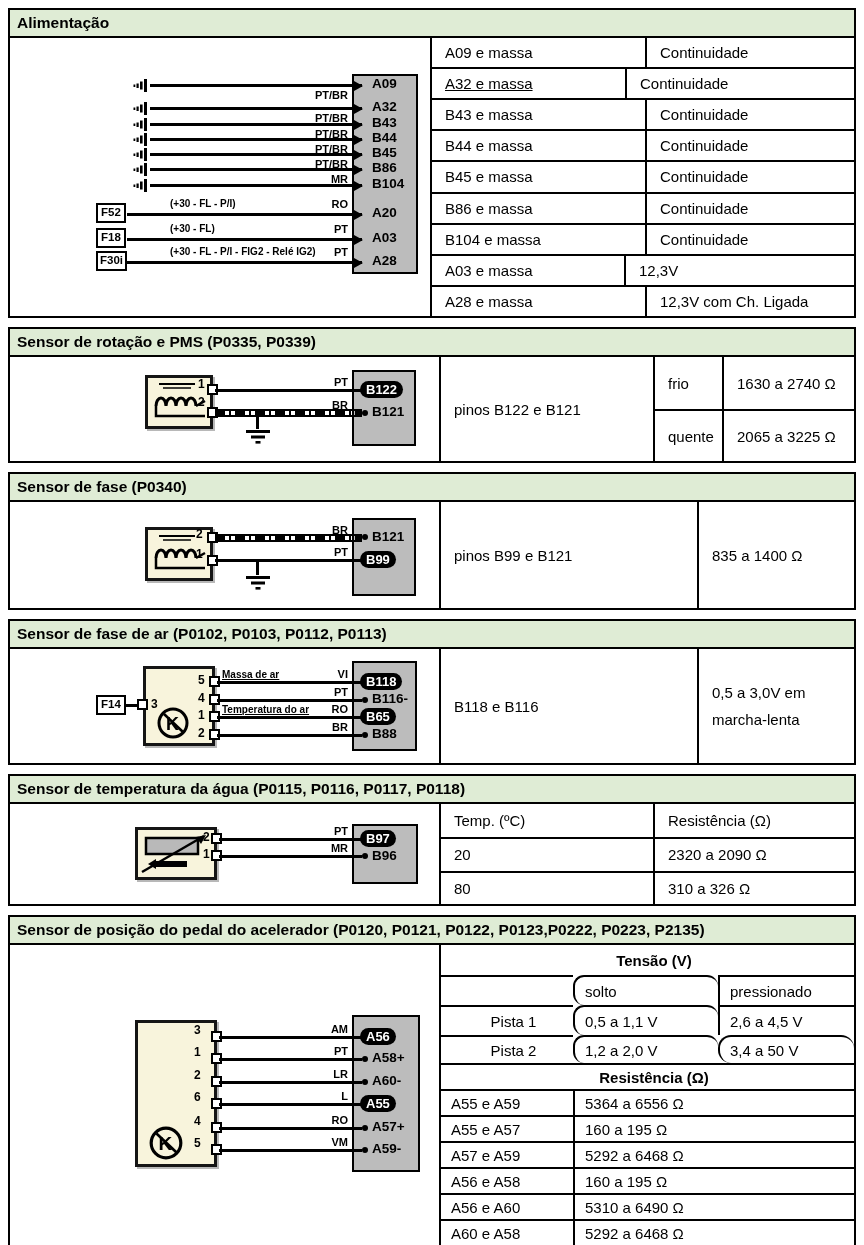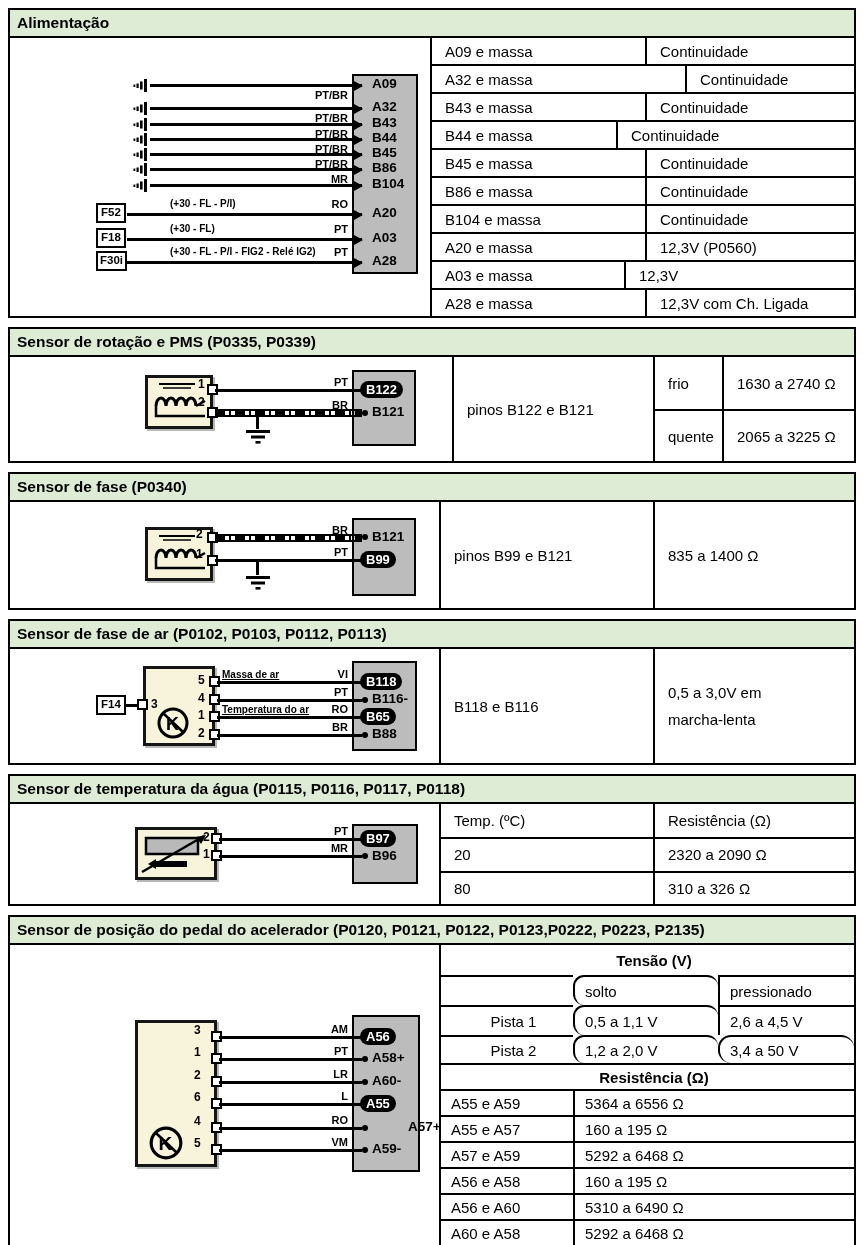--- a/index.html
+++ b/index.html
@@ -38,23 +38,23 @@
   .sbox{position:absolute;background:#f8f4dc;border:3px solid #151515;box-shadow:2px 2px 0 rgba(0,0,0,.28);}
   .fbox{position:absolute;background:#fff;border:2.5px solid #000;font-weight:bold;font-size:11.5px;
     text-align:center;line-height:14px;height:20px;min-width:30px;padding:0 2px;}
   .gicon{position:absolute;}
   .wrapval{max-width:130px;line-height:1.8;}
   
   .s1-table{flex:1;display:flex;flex-direction:column;}
   .s1 .c1{width:215px;}
   .s2-right{flex:1;display:grid;grid-template-columns:214px 69px 1fr;grid-template-rows:1fr 1fr;}
   .gcell{border-left:2px solid #000;display:flex;align-items:center;padding-left:13px;font-size:15px;}
-  .rowspan{grid-row:1/3;margin-left:13px;}
+  .rowspan{grid-row:1/3;}
   .bt{border-top:2px solid #000;}
-  .mid{width:214px;}
+  .mid{width:258px;}
   .s5-right{flex:1;display:grid;grid-template-columns:214px 1fr;grid-auto-rows:1fr;}
   .s6-right{flex:1;display:flex;flex-direction:column;}
   .s6r{display:flex;}
   .h30{height:30px;}.h28{height:28px;}.h26{height:26px;}
   .s6rf{flex:1;display:flex;}
   .w134{width:134px;}.w145{width:145px;border-radius:11px;}
   svg{display:block;}
 </style>
 </head>
 <body>
@@ -177,46 +177,42 @@
         <span class="wl" style="top:208px;">PT</span>
         <span class="ah" style="left:344px;top:220px;"></span>
         <span class="pl" style="left:362px;top:215px;">A28</span>
       </div>
       <div class="s1-table">
         <div class="trow">
             <div class="cell c1" style="width:215px;">A09 e massa</div>
             <div class="cell flex1">Continuidade</div>
           </div>
         <div class="trow">
-            <div class="cell c1" style="width:255px;">A32 e massa</div>
+            <div class="cell c1" style="width:195px;text-decoration:underline;">A32 e massa</div>
             <div class="cell flex1">Continuidade</div>
           </div>
         <div class="trow">
             <div class="cell c1" style="width:215px;">B43 e massa</div>
             <div class="cell flex1">Continuidade</div>
           </div>
         <div class="trow">
-            <div class="cell c1" style="width:186px;">B44 e massa</div>
+            <div class="cell c1" style="width:215px;">B44 e massa</div>
             <div class="cell flex1">Continuidade</div>
           </div>
         <div class="trow">
             <div class="cell c1" style="width:215px;">B45 e massa</div>
             <div class="cell flex1">Continuidade</div>
           </div>
         <div class="trow">
             <div class="cell c1" style="width:215px;">B86 e massa</div>
             <div class="cell flex1">Continuidade</div>
           </div>
         <div class="trow">
             <div class="cell c1" style="width:215px;">B104 e massa</div>
             <div class="cell flex1">Continuidade</div>
-          </div>
-        <div class="trow">
-            <div class="cell c1" style="width:215px;">A20 e massa</div>
-            <div class="cell flex1">12,3V (P0560)</div>
           </div>
         <div class="trow">
             <div class="cell c1" style="width:194px;">A03 e massa</div>
             <div class="cell flex1">12,3V</div>
           </div>
         <div class="trow">
             <div class="cell c1" style="width:215px;">A28 e massa</div>
             <div class="cell flex1">12,3V com Ch. Ligada</div>
           </div>
       </div>
@@ -435,21 +431,21 @@
         <span class="wl" style="top:145px;">L</span>
         <span class="wl" style="top:169px;">RO</span>
         <span class="wl" style="top:191px;">VM</span>
         <span class="ov" style="left:350px;top:83px;">A56</span>
         <span class="dt" style="left:352px;top:111px;"></span>
         <span class="pl" style="left:362px;top:105px;">A58+</span>
         <span class="dt" style="left:352px;top:134px;"></span>
         <span class="pl" style="left:362px;top:128px;">A60-</span>
         <span class="ov" style="left:350px;top:150px;">A55</span>
         <span class="dt" style="left:352px;top:180px;"></span>
-        <span class="pl" style="left:362px;top:174px;margin-left:36px;">A57+</span>
+        <span class="pl" style="left:362px;top:174px;">A57+</span>
         <span class="dt" style="left:352px;top:202px;"></span>
         <span class="pl" style="left:362px;top:196px;">A59-</span>
       </div>
       <div class="s6-right">
         <div class="s6r h30">
           <div class="gcell flex1 b ctr">Tensão (V)</div>
         </div>
         <div class="s6r h30">
           <div class="gcell bt w134"></div>
           <div class="gcell bt w145" style="padding-left:10px;">solto</div>

